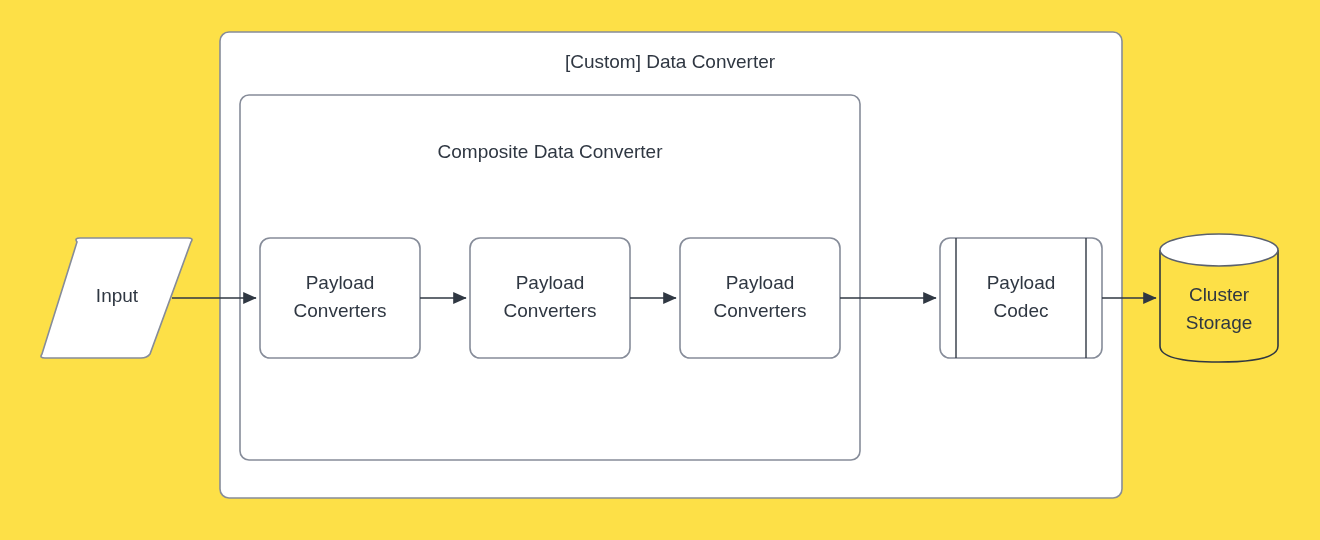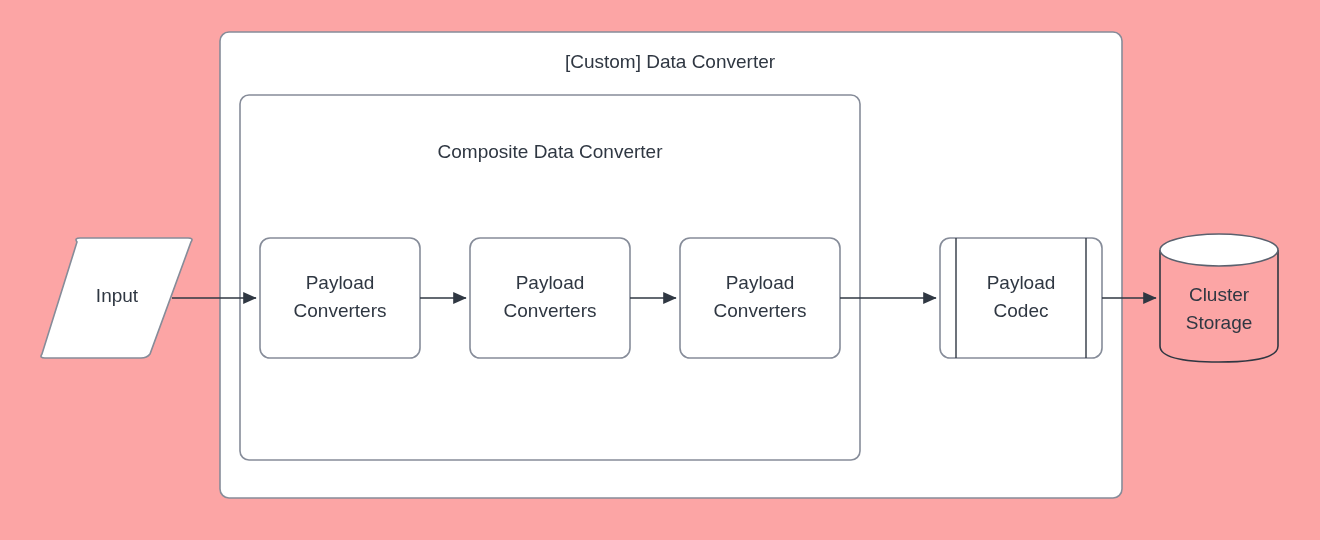--- a/index.html
+++ b/index.html
@@ -7,21 +7,21 @@
     padding: 0;
     background: #ffffff;
   }
   body {
     font-family: "Liberation Sans", sans-serif;
   }
   #canvas {
     position: relative;
     width: 1320px;
     height: 540px;
-    background: #fca5a5;
+    background: #fde047;
     overflow: hidden;
   }
   #diagram-svg {
     position: absolute;
     left: 0;
     top: 0;
     width: 1320px;
     height: 540px;
   }
   .container-stroke {

